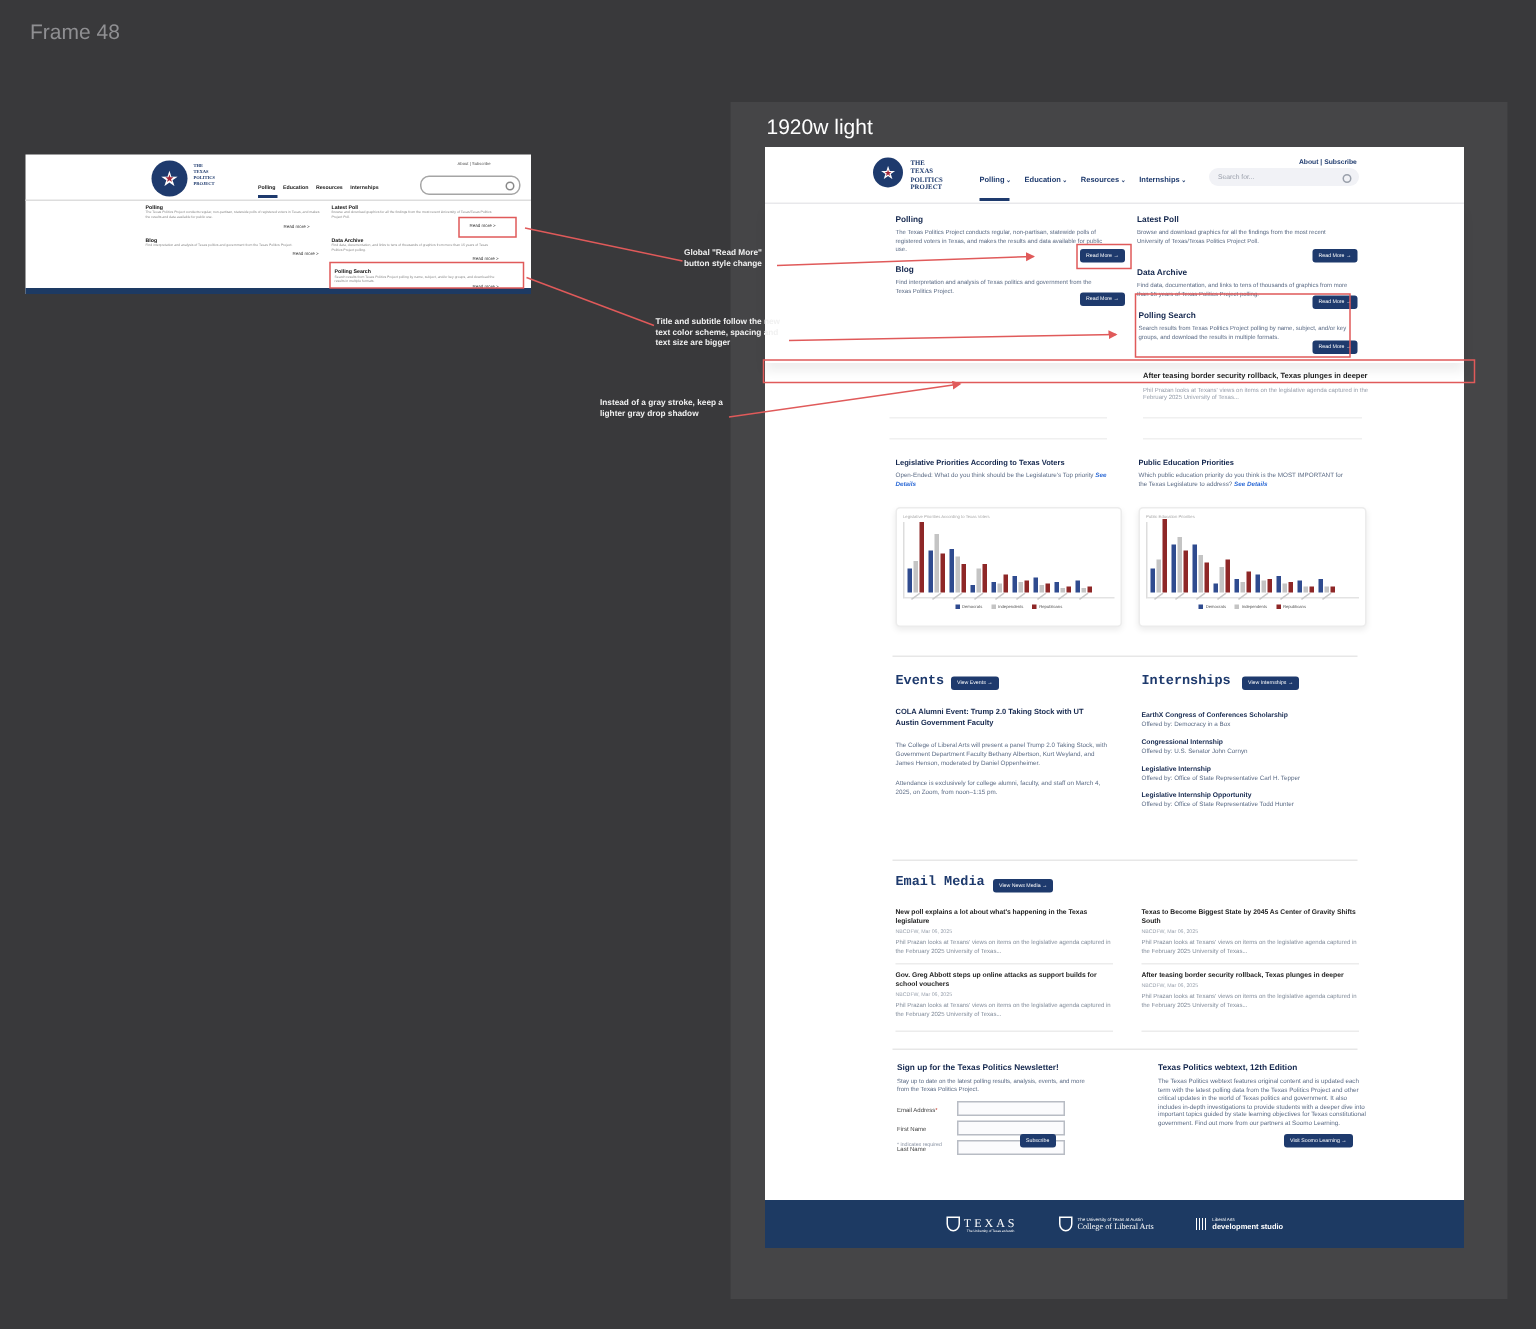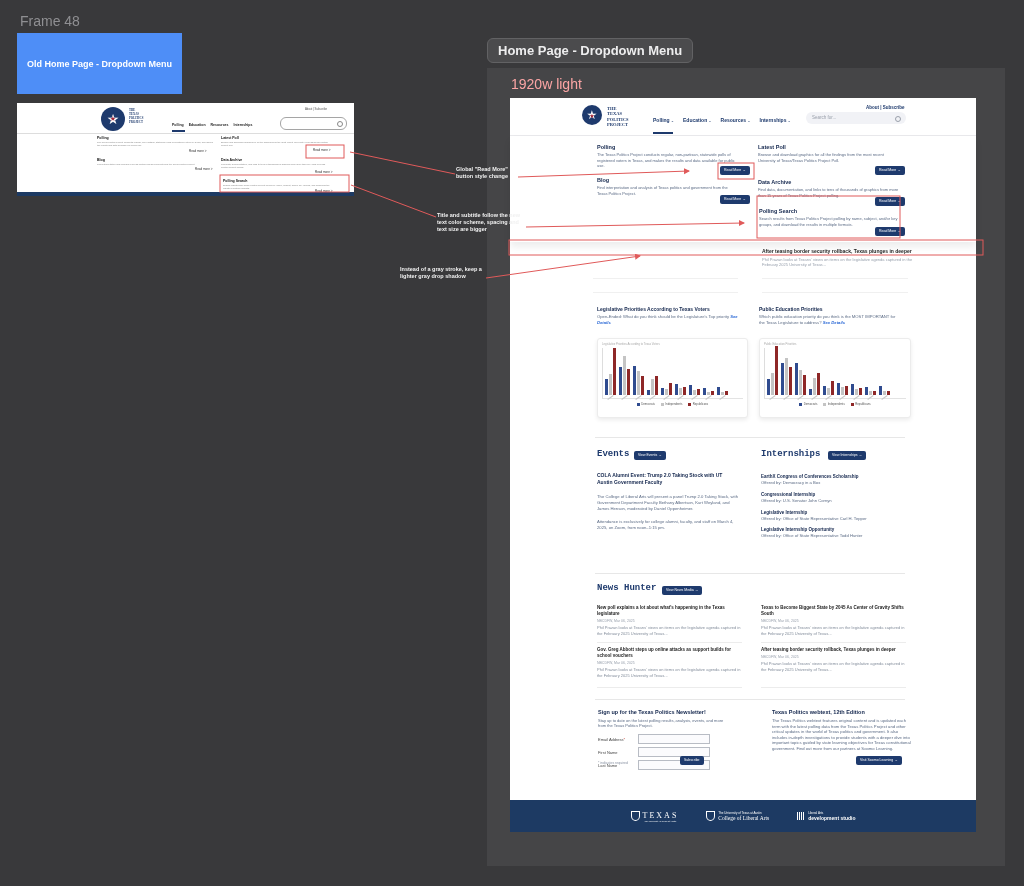--- a/index.html
+++ b/index.html
@@ -2,21 +2,21 @@
 <html><head>
 <meta charset="utf-8">
 <style>
   html,body{margin:0;padding:0;background:#2e2e30;font-family:"Liberation Sans",sans-serif;}
   #canvas{position:relative;width:1024px;height:886px;background:#39393b;overflow:hidden;}
   .abs{position:absolute;}
   
   .frame-label{color:#8f8f92;font-size:14px;}
   .frame-badge{background:#4b4b4d;border:1px solid #626264;border-radius:6px;color:#ededee;
     font-size:13px;font-weight:700;padding:4px 10px;}
-  .variant-label{color:#fca5a5;font-size:14px;}
+  .variant-label{color:#ffffff;font-size:14px;}
   .main-frame{background:#454547;}
   .blue-btn{background:#4e8ef7;color:#fff;font-weight:700;font-size:9px;display:flex;
     align-items:center;justify-content:center;text-align:center;}
   .annotation{color:#f1f1f1;font-size:5.5px;line-height:7px;font-weight:700;z-index:20;}
   
   .page{background:#fff;}
   .old-card{background:#fff;}
   .navy{color:#1e3a6d;}
   .rm-btn{background:#1e3a6d;color:#fff;font-size:3.5px;line-height:1;padding:2.5px 4px;
     border-radius:2px;display:inline-block;white-space:nowrap;}
@@ -67,22 +67,20 @@
   .logo-circle .rstar{color:#a32638;position:absolute;}
   .wordmark{color:#1e3a6d;font-weight:700;text-transform:uppercase;}
   svg.overlay{position:absolute;left:0;top:0;z-index:30;pointer-events:none;}
 </style>
 </head>
 <body>
 
 <div id="canvas">
 
   <div class="abs frame-label" style="left:20px;top:13px;">Frame 48</div>
-  <div class="abs blue-btn" style="left:17px;top:33px;width:165px;height:61px;">Old Home Page - Dropdown Menu</div>
-  <div class="abs frame-badge" style="left:487px;top:38px;">Home Page - Dropdown Menu</div>
   <div class="abs main-frame" style="left:487px;top:68px;width:518px;height:798px;"></div>
   <div class="abs variant-label" style="left:511px;top:76px;">1920w light</div>
 
   <div class="abs annotation" style="left:456px;top:166px;width:60px;">Global "Read More" button style change</div>
   <div class="abs annotation" style="left:437px;top:212px;width:88px;">Title and subtitle follow the new text color scheme, spacing and text size are bigger</div>
   <div class="abs annotation" style="left:400px;top:266px;width:85px;">Instead of a gray stroke, keep a lighter gray drop shadow</div>
 
   <div class="abs old-card" style="left:17px;top:103px;width:337px;height:93px;">
     <div class="abs logo-circle" style="left:84px;top:4px;width:24px;height:24px;">
       <span class="wstar" style="font-size:14px;">★</span>
@@ -393,21 +391,21 @@
     <div class="item-body">Offered by: Office of State Representative Carl H. Tepper</div>
   </div>
         <div style="margin-bottom:6px;">
     <div class="item-title">Legislative Internship Opportunity</div>
     <div class="item-body">Offered by: Office of State Representative Todd Hunter</div>
   </div>
       </div>
 
     <div class="abs divider" style="left:85px;top:475px;width:310px;"></div>
 
-    <div class="abs sec-head" style="left:87px;top:485px;">News Hunter</div>
+    <div class="abs sec-head" style="left:87px;top:485px;">Email Media</div>
     <div class="abs rm-btn" style="left:152px;top:488px;">View News Media →</div>
     <div class="abs" id="news-a0" style="left:87px;top:507px;width:145px;">
         <div>
     <div class="na-title">New poll explains a lot about what's happening in the Texas legislature</div>
     <div class="na-src">NBCDFW, Mar 06, 2025</div>
     <div class="na-body">Phil Prazan looks at Texans' views on items on the legislative agenda captured in the February 2025 University of Texas...</div>
   </div>
       </div>
     <div class="abs" id="news-a1" style="left:251px;top:507px;width:145px;">
         <div>

